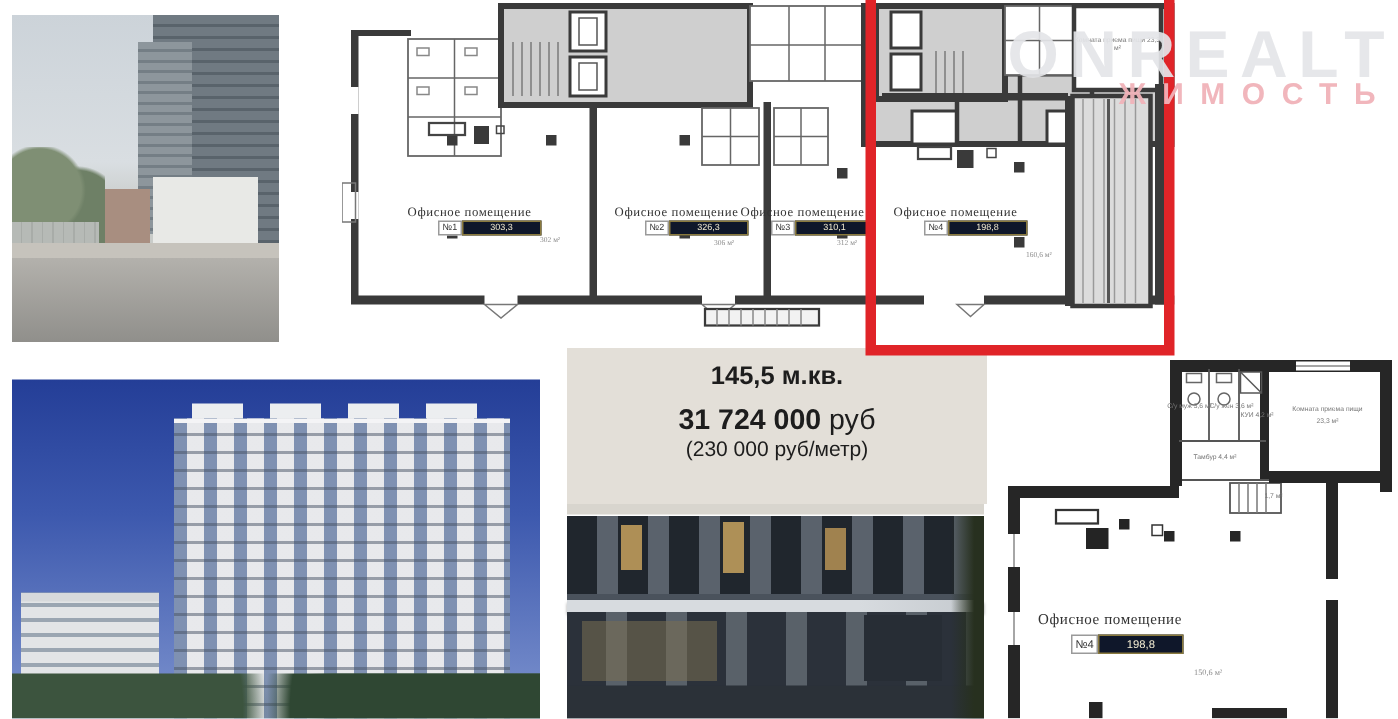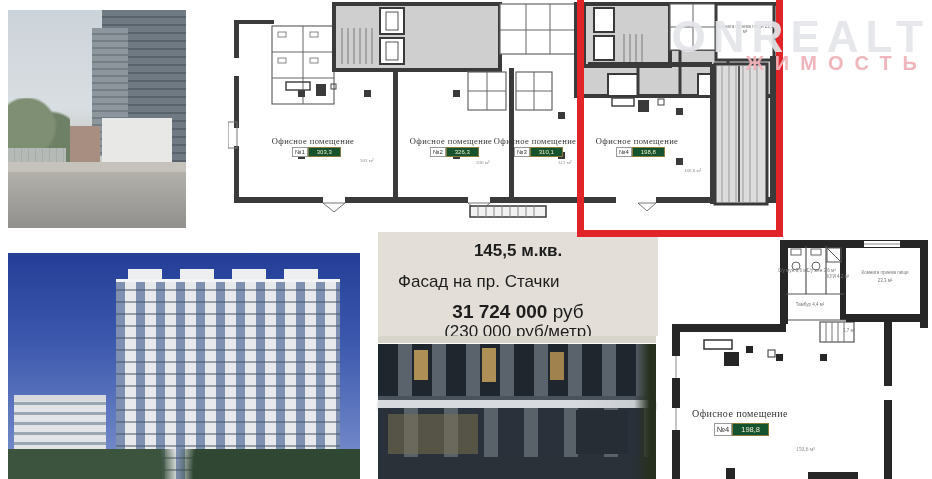--- a/index.html
+++ b/index.html
@@ -23,41 +23,41 @@
   .photo .fence{position:absolute;left:0;top:138px;width:58px;height:26px;
     background:repeating-linear-gradient(90deg,#b6bab6 0 6px,#a8aca8 6px 7px);}
   .photo .road{position:absolute;left:0;bottom:0;width:100%;height:56px;
     background:linear-gradient(180deg,#b3b1ac,#908f8b);}
   .photo .walk{position:absolute;left:0;top:152px;width:100%;height:14px;background:#c6c3bc;}
 
   
   .plan-label{font-family:Liberation Serif, serif;color:#333;text-align:center;letter-spacing:.4px;}
   .badge{display:flex;align-items:stretch;font-family:"Liberation Sans",sans-serif;}
   .badge .num{background:#fff;border:1px solid #9a9a9a;color:#333;padding:0 2px;display:flex;align-items:center;}
-  .badge .gold{background:#14532d;color:#f3ecd2;border:1px solid #8a7a3e;padding:0 8px;display:flex;align-items:center;}
+  .badge .gold{background:#0f172a;color:#f3ecd2;border:1px solid #8a7a3e;padding:0 18px;display:flex;align-items:center;}
   .tiny{color:#8a8a8a;font-size:5px;font-family:"Liberation Serif",serif;}
   .microtxt{color:#777;font-size:4.5px;line-height:1.15;font-family:"Liberation Sans",sans-serif;text-align:center;}
 
   
   .redbox{left:577px;top:-12px;width:192px;height:235px;border:7px solid #e02428;z-index:6;}
 
   
   .wm1{right:2px;top:12px;font-size:44px;font-weight:bold;letter-spacing:7px;
        color:rgba(228,229,232,0.92);z-index:9;}
   .wm2{right:4px;top:52px;font-size:20px;font-weight:bold;letter-spacing:11px;
        color:rgba(240,178,184,0.95);z-index:9;margin-left:34px;}
 
   
   .info{left:378px;top:232px;width:280px;height:104px;background:#e3dfd8;color:#1d1d1d;
         display:flex;flex-direction:column;align-items:center;}
   .info .l1{font-size:17px;font-weight:bold;margin-top:9px;}
   .info .l2{font-size:17px;margin-top:11px;align-self:flex-start;margin-left:20px;}
   .info .l3{font-size:19px;margin-top:9px;}
   .info .l3 b{font-weight:bold;}
-  .info .l4{font-size:17px;margin-top:-1px;text-align:center;}
+  .info .l4{font-size:14px;margin-top:-1px;text-align:center;}
   .infострip{left:378px;top:336px;width:278px;height:7px;background:#d8d5ce;}
 
   
   .render-day{left:8px;top:253px;width:352px;height:226px;
     background:linear-gradient(180deg,#243e97 0%,#3d59ae 40%,#7e94cf 100%);}
   .render-day .tower{position:absolute;left:108px;top:26px;width:224px;height:200px;
     background:
       repeating-linear-gradient(90deg,rgba(109,130,168,.85) 0 9px,rgba(232,233,236,.95) 9px 20px),
       #e6e7ea;
     box-shadow:inset 0 3px 0 #f4f4f6;}
@@ -263,21 +263,20 @@
   <div class="abs microtxt" style="left:488px;top:24px;width:58px;">Комната приема пищи 23,3 м²</div>
 </div>
 
 <div class="abs redbox"></div>
 
 <div class="abs wm1">ONREALT</div>
 <div class="abs wm2">ЖИМОСТЬ</div>
 
 <div class="abs info">
   <div class="l1">145,5 м.кв.</div>
-  <div class="l2">Фасад на пр. Стачки</div>
   <div class="l3"><b>31 724 000</b>&nbsp;<span>руб</span></div>
   <div class="l4">(230 000 руб/метр)</div>
 </div>
 <div class="abs infострip"></div>
 
 <div class="abs render-day">
   <div class="crown"></div>
   <div class="tower"></div>
   <div class="floors"></div>
   <div class="left-bldg"></div>

